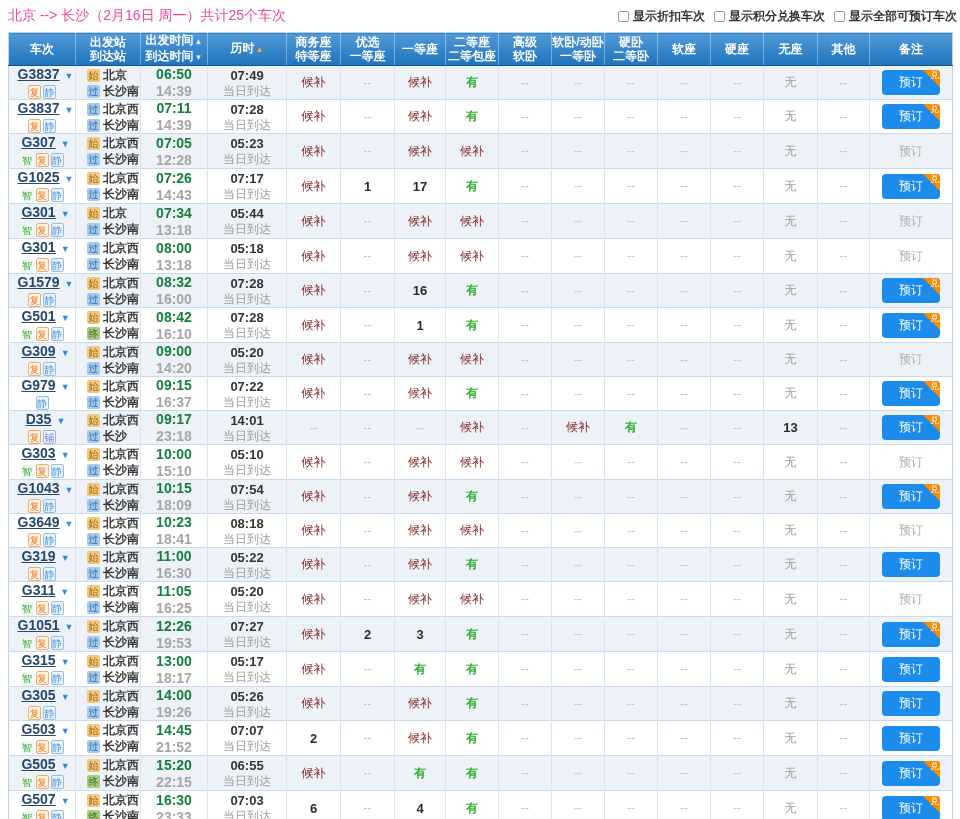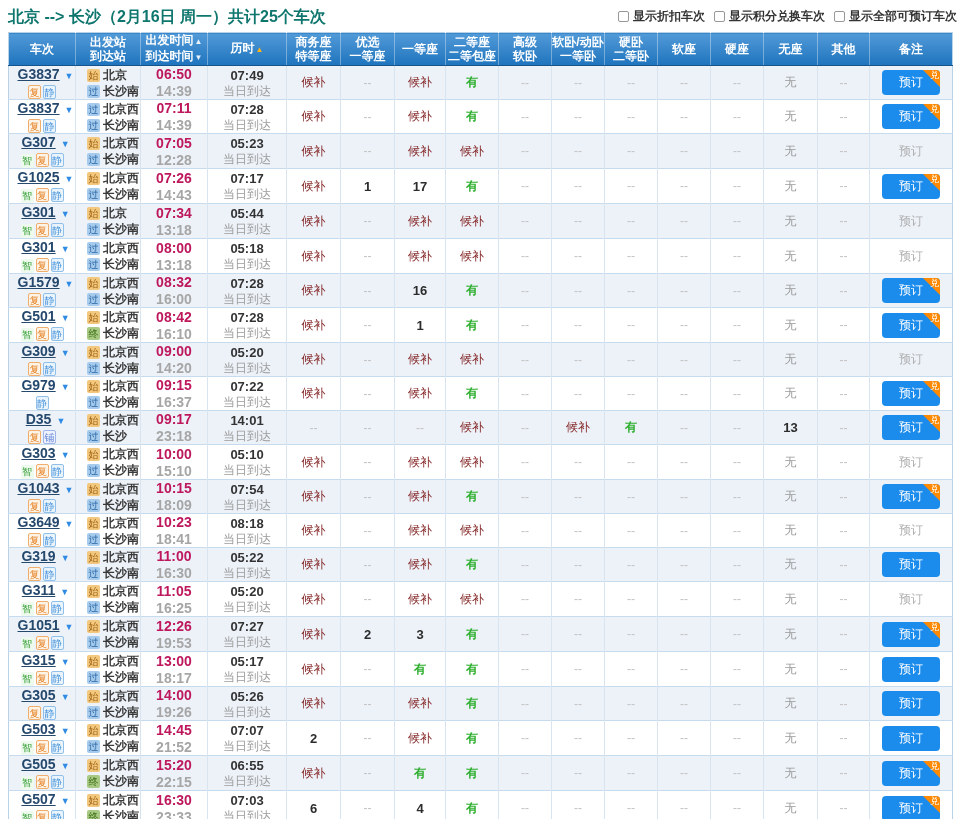--- a/index.html
+++ b/index.html
@@ -1,20 +1,20 @@
 <!DOCTYPE html>
 <html><head>
 <meta charset="utf-8">
 <style>
   * { margin:0; padding:0; box-sizing:border-box; }
   body { background:#fff; }
   .page { position:relative; width:960px; height:819px; overflow:hidden; background:#fff;
           font-family:"Liberation Sans", sans-serif; }
   
-  .route { position:absolute; left:8px; top:7px; font-size:16px; font-weight:bold; color:#0f766e; white-space:pre; }
+  .route { position:absolute; left:8px; top:7px; font-size:14px; font-weight:normal; color:#ec4899; white-space:pre; }
   .hint  { position:absolute; left:228px; top:8px; font-size:12px; color:#2b2b2b; white-space:pre;margin-top:39px; }
   .hint .hl { color:#f60; font-weight:bold; }
   .filters { position:absolute; right:3px; top:8px; display:flex; align-items:center; gap:9px;
              font-size:12px; color:#333; }
   .filter { display:flex; align-items:center; cursor:pointer; white-space:nowrap;font-weight:bold; }
   .cb { display:inline-block; width:11px; height:11px; border:1px solid #979797; background:#fff;
         border-radius:2px; margin-right:4px; }
   
   table.train { position:absolute; left:8px; top:32px; width:944px; border-collapse:collapse;
                 table-layout:fixed; border:1px solid #b9d2e8; }
@@ -43,21 +43,21 @@
   .b-pu    { color:#5c7ed6; border:1px solid #a0b4e9; background:#eef2fd; }
   
   .srow { text-align:left; padding-left:11px; line-height:16px; white-space:nowrap; }
   .sicon { display:inline-block; width:13px; height:13px; line-height:13px; text-align:center;
            font-size:10px; border-radius:2px; margin-right:3px; }
   .i-start { background:#f2c77e; color:#9c5f0e; }
   .i-pass  { background:#a6cbec; color:#2a66a5; }
   .i-end   { background:#a8c983; color:#3f7118; }
   .sname { font-size:12px; font-weight:bold; color:#3a3a3a; }
   
-  .dep { font-size:14px; font-weight:bold; color:#be185d; line-height:17px; }
+  .dep { font-size:14px; font-weight:bold; color:#15803d; line-height:17px; }
   .arr { font-size:14px; font-weight:bold; color:#a6a6a6; line-height:16px; }
   .dur { font-size:13px; font-weight:bold; color:#333; line-height:17px; }
   .day { font-size:12px; color:#9c9c9c; line-height:15px; }
   
   .st-wait { color:#7f1d1d; }
   .st-yes  { color:#2cae2c; font-weight:bold; }
   .st-dash { color:#c3c3c3; }
   .st-wu   { color:#9a9a9a; }
   .st-num  { color:#2c2c2c; font-weight:bold; font-size:13px; }
   

